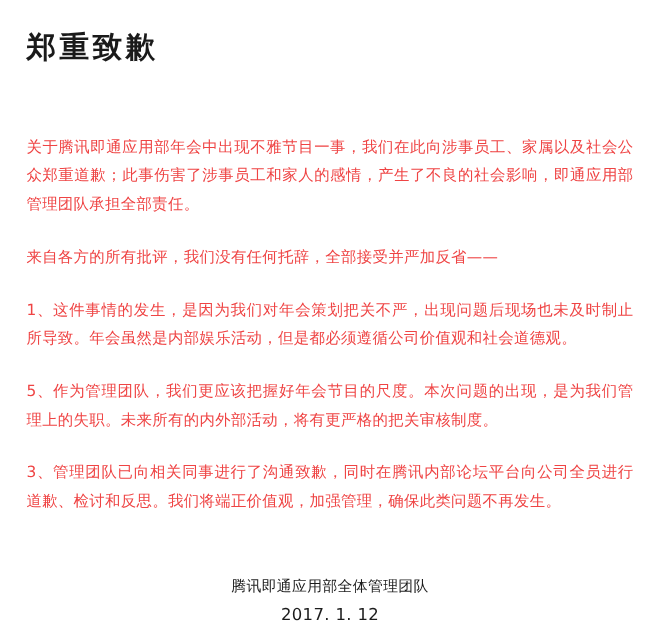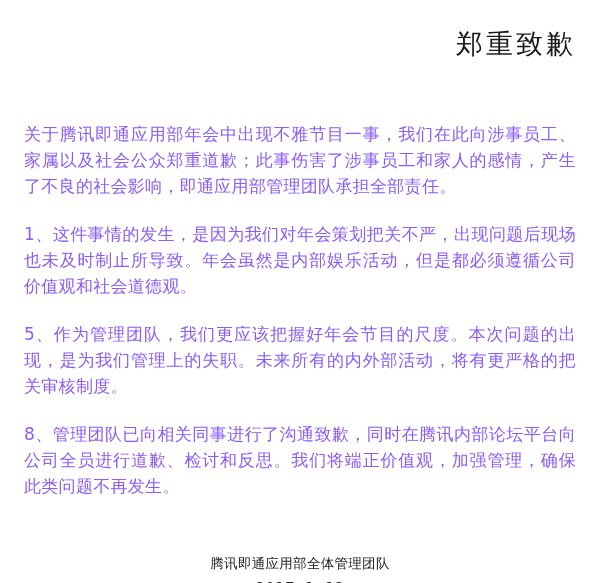--- a/index.html
+++ b/index.html
@@ -15,37 +15,37 @@
     overflow: hidden;
   }
   .page {
     position: relative;
     width: 600px;
     height: 583px;
     box-sizing: border-box;
     padding: 0 24px;
   }
   .doc-title {
-    text-align: right;
+    text-align: left;
     font-size: 27px;
-    font-weight: 400;
+    font-weight: 700;
     letter-spacing: 3px;
     color: #1a1a1a;
     margin-top: 26px;
     margin-bottom: 16px;
     line-height: 1.3;
     font-family: "DejaVu Serif", "Liberation Serif", serif;
   }
   .body-block {
     margin-top: 60px;
   }
   p.para {
-    font-size: 17px;
+    font-size: 14px;
     line-height: 26px;
-    color: #8b5cf6;
+    color: #ef4444;
     margin: 0 0 22px 0;
     text-align: justify;
     letter-spacing: 0.3px;
   }
   .signature {
     margin-top: 52px;
     text-align: center;
     font-size: 13.5px;
     line-height: 24px;
     color: #1c1c1c;
@@ -59,23 +59,24 @@
 </style>
 </head>
 <body>
 
 <div class="page">
 
   <h1 class="doc-title">郑重致歉</h1>
 
   <div class="body-block">
     <p class="para">关于腾讯即通应用部年会中出现不雅节目一事，我们在此向涉事员工、家属以及社会公众郑重道歉；此事伤害了涉事员工和家人的感情，产生了不良的社会影响，即通应用部管理团队承担全部责任。</p>
+    <p class="para">来自各方的所有批评，我们没有任何托辞，全部接受并严加反省——</p>
     <p class="para">1、这件事情的发生，是因为我们对年会策划把关不严，出现问题后现场也未及时制止所导致。年会虽然是内部娱乐活动，但是都必须遵循公司价值观和社会道德观。</p>
     <p class="para">5、作为管理团队，我们更应该把握好年会节目的尺度。本次问题的出现，是为我们管理上的失职。未来所有的内外部活动，将有更严格的把关审核制度。</p>
-    <p class="para">8、管理团队已向相关同事进行了沟通致歉，同时在腾讯内部论坛平台向公司全员进行道歉、检讨和反思。我们将端正价值观，加强管理，确保此类问题不再发生。</p>
+    <p class="para">3、管理团队已向相关同事进行了沟通致歉，同时在腾讯内部论坛平台向公司全员进行道歉、检讨和反思。我们将端正价值观，加强管理，确保此类问题不再发生。</p>
   </div>
 
   <div class="signature">
     <div>腾讯即通应用部全体管理团队</div>
     <div class="sig-date">2017. 1. 12</div>
   </div>
 
 </div>
 
 </body></html>

